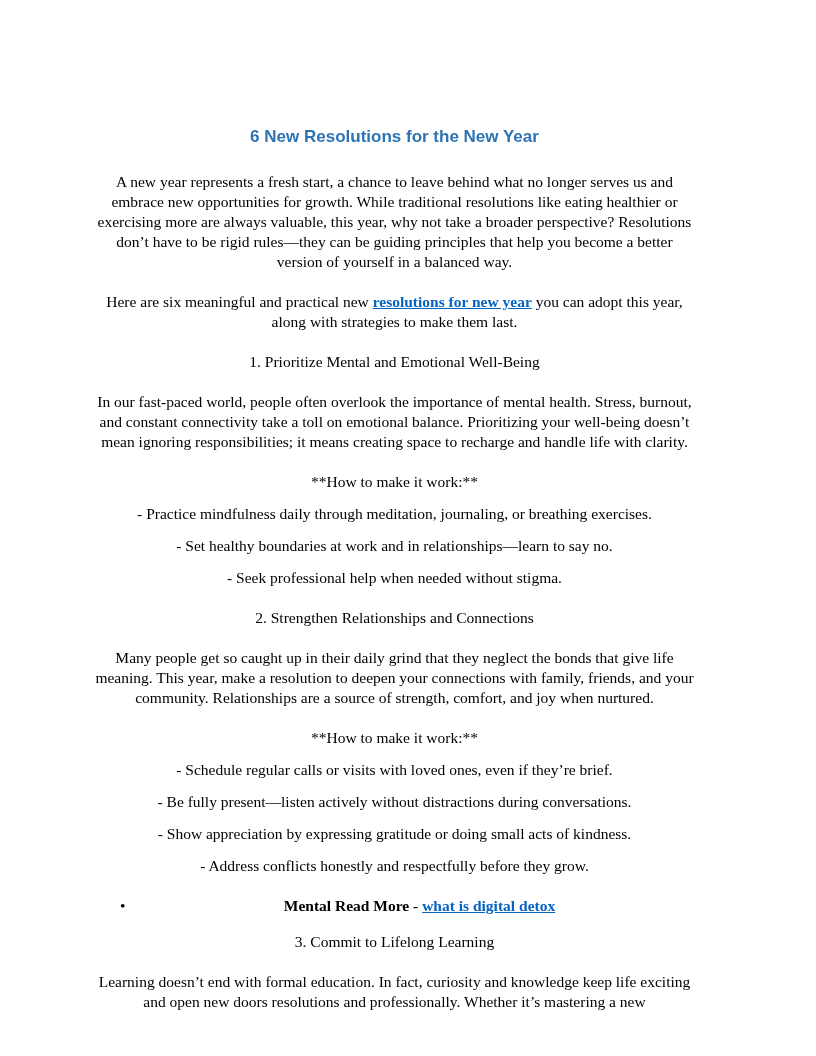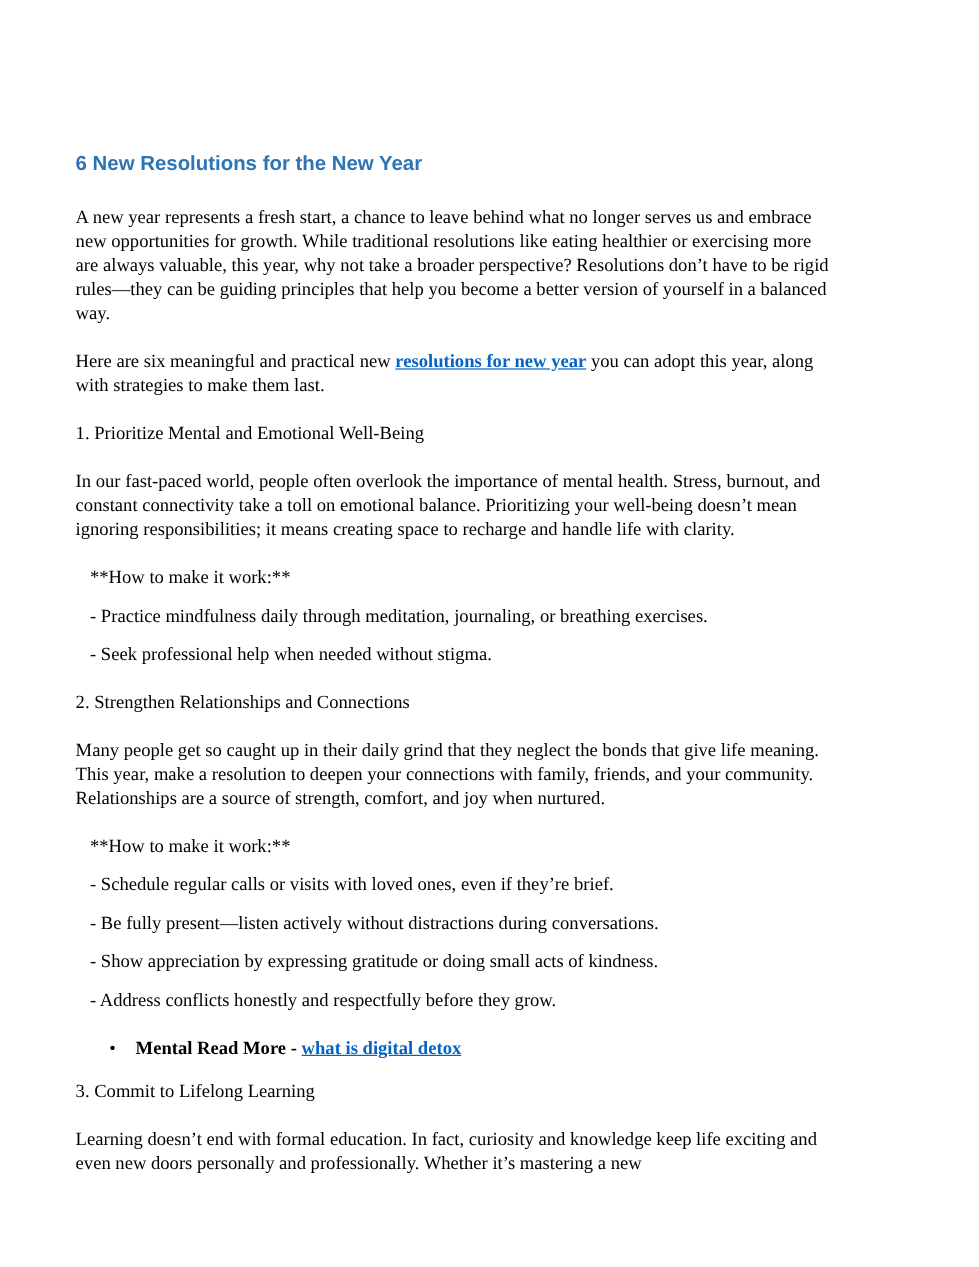--- a/index.html
+++ b/index.html
@@ -5,27 +5,28 @@
   * { box-sizing: border-box; }
   html, body {
     margin: 0;
     padding: 0;
     background: #ffffff;
   }
   .page {
     width: 816px;
     height: 1056px;
     background: #ffffff;
-    padding: 126px 119px 40px 63px;
+    padding: 126px 119px 40px 92px;
     font-family: "Liberation Serif", "DejaVu Serif", serif;
     font-size: 15.5px;
     line-height: 20px;
     color: #000000;
     overflow: hidden;
     position: relative;
+    text-align: center;
   }
   .doc-title {
     font-family: "Liberation Sans", "DejaVu Sans", sans-serif;
     font-size: 17px;
     font-weight: bold;
     color: #2E74B5;
     margin: 0 0 24px 0;
     line-height: 22px;
   }
   p.para {
@@ -74,20 +75,21 @@
     <span>Here are six meaningful and practical new </span><a class="doc-link">resolutions for new year</a><span> you can adopt this year, along with strategies to make them last.</span>
   </p>
 
   <p class="heading-line">1. Prioritize Mental and Emotional Well-Being</p>
 
   <p class="para">In our fast-paced world, people often overlook the importance of mental health. Stress, burnout, and constant connectivity take a toll on emotional balance. Prioritizing your well-being doesn’t mean ignoring responsibilities; it means creating space to recharge and handle life with clarity.</p>
 
   <div class="list-block">
     <p class="list-line">**How to make it work:**</p>
     <p class="list-line">- Practice mindfulness daily through meditation, journaling, or breathing exercises.</p>
+    <p class="list-line">- Set healthy boundaries at work and in relationships—learn to say no.</p>
     <p class="list-line">- Seek professional help when needed without stigma.</p>
   </div>
 
   <p class="heading-line">2. Strengthen Relationships and Connections</p>
 
   <p class="para">Many people get so caught up in their daily grind that they neglect the bonds that give life meaning. This year, make a resolution to deepen your connections with family, friends, and your community. Relationships are a source of strength, comfort, and joy when nurtured.</p>
 
   <div class="list-block">
     <p class="list-line">**How to make it work:**</p>
     <p class="list-line">- Schedule regular calls or visits with loved ones, even if they’re brief.</p>
@@ -96,15 +98,15 @@
     <p class="list-line">- Address conflicts honestly and respectfully before they grow.</p>
   </div>
 
   <div class="read-more">
     <span class="bullet-marker">•</span>
     <span class="bold-label">Mental Read More - </span><a class="doc-link">what is digital detox</a>
   </div>
 
   <p class="heading-line">3. Commit to Lifelong Learning</p>
 
-  <p class="para">Learning doesn’t end with formal education. In fact, curiosity and knowledge keep life exciting and even new doors personally and professionally. Whether it’s mastering a new</p>
+  <p class="para">Learning doesn’t end with formal education. In fact, curiosity and knowledge keep life exciting and open new doors resolutions and professionally. Whether it’s mastering a new</p>
 
 </div>
 
 </body></html>

